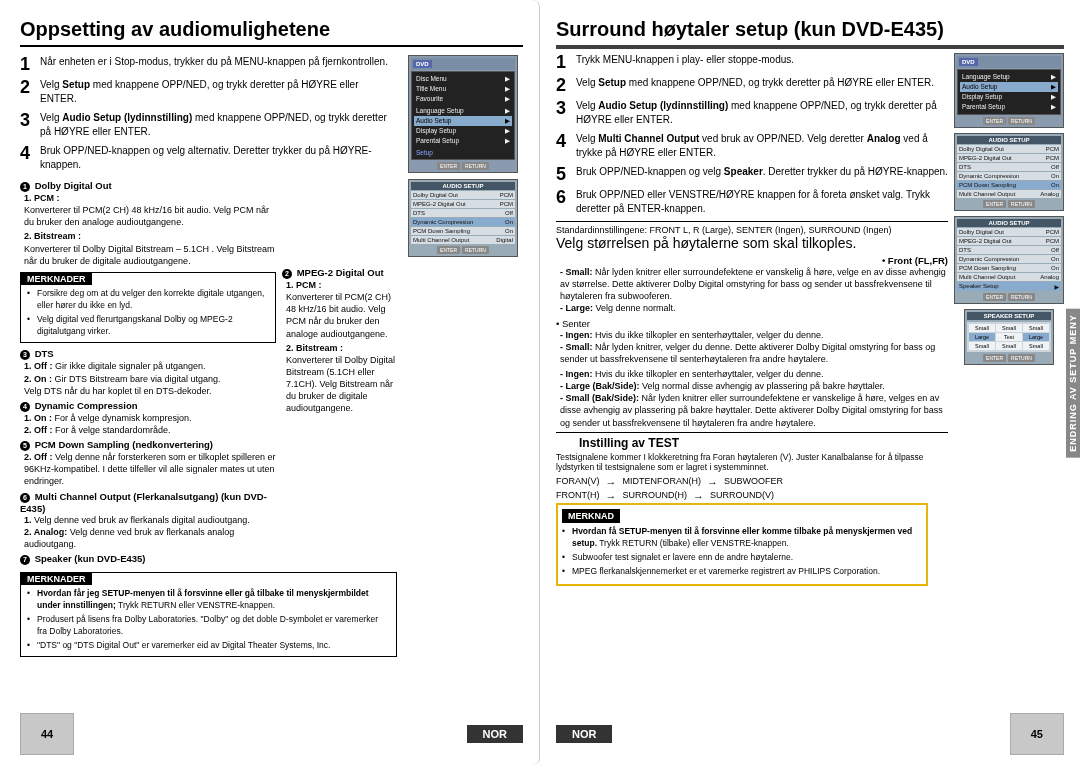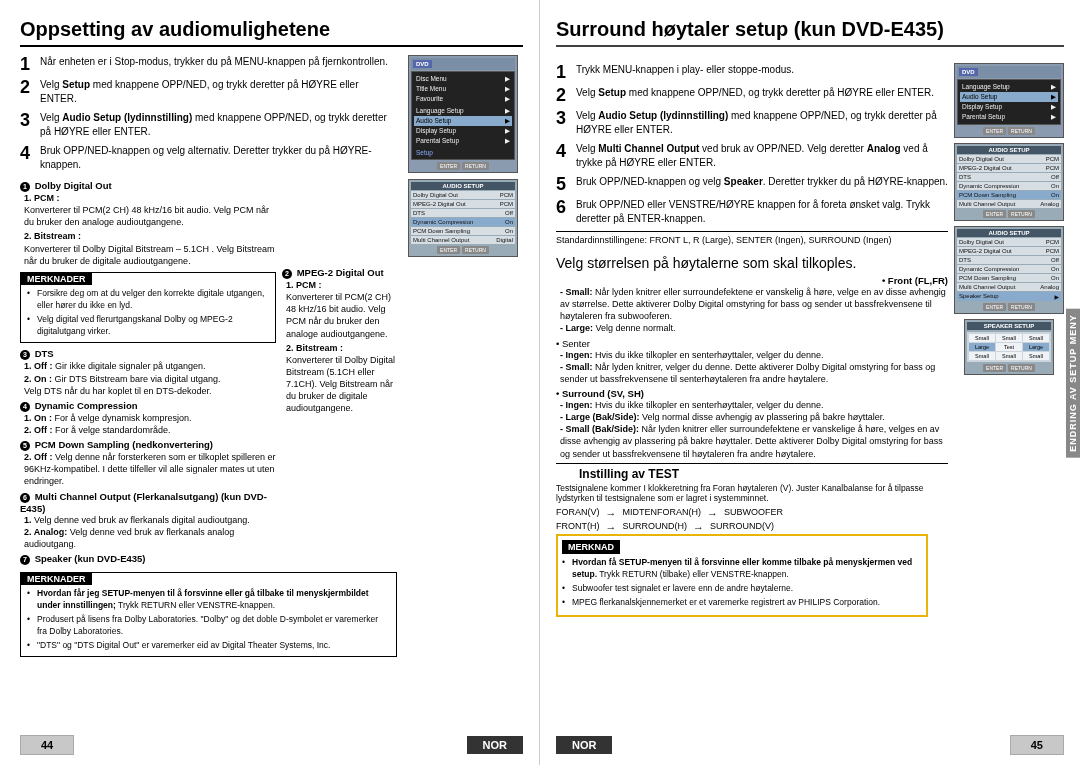--- a/index.html
+++ b/index.html
@@ -18,42 +18,43 @@
       height: 765px;
     }
     
     .left-half {
       width: 540px;
       padding: 18px 16px 10px 20px;
       border-right: 1px solid #ccc;
       display: flex;
       flex-direction: column;
       position: relative;
+      border-radius: 7px;
     }
     
     .right-half {
       width: 540px;
       padding: 18px 16px 10px 16px;
       display: flex;
       flex-direction: column;
       position: relative;
     }
     .page-title-left {
       font-size: 20px;
       font-weight: bold;
       border-bottom: 2px solid #000;
       padding-bottom: 4px;
       margin-bottom: 8px;
     }
     .page-title-right {
       font-size: 20px;
       font-weight: bold;
-      border-bottom: 2px solid #404040;
+      border-bottom: 4px solid #404040;
       padding-bottom: 4px;
-      margin-bottom: 16px;
+      margin-bottom: 4px;
     }
     .main-content {
       display: flex;
       flex: 1;
       gap: 6px;
     }
     .text-col {
       flex: 1;
     }
     .image-col {
@@ -204,21 +205,21 @@
     
     .page-bottom {
       display: flex;
       justify-content: space-between;
       align-items: center;
       margin-top: 4px;
       padding-top: 4px;
     }
     .page-num-box {
       background: #c8c8c8;
-      padding: 3px 20px;
+      padding: 14px 20px;
       font-weight: bold;
       font-size: 11px;
       border: 1px solid #aaa;
     }
     .page-num-lang {
       background: #333;
       color: white;
       font-weight: bold;
       font-size: 11px;
       padding: 3px 16px;
@@ -549,21 +550,21 @@
           <span class="step-num">5</span>
           <span class="step-text">Bruk OPP/NED-knappen og velg <b>Speaker</b>. Deretter trykker du på HØYRE-knappen.</span>
         </div>
         <div class="step">
           <span class="step-num">6</span>
           <span class="step-text">Bruk OPP/NED eller VENSTRE/HØYRE knappen for å foreta ønsket valg. Trykk deretter på ENTER-knappen.</span>
         </div>
 
         <hr class="divider-line">
 
-        <div style="font-size:9px; margin-bottom:10px;">
+        <div style="font-size:9px; margin-bottom:0;">
           Standardinnstillingene: FRONT L, R (Large), SENTER (Ingen), SURROUND (Ingen)
         </div>
         <div style="font-size:14px; margin-bottom:4px;">
           Velg størrelsen på høytalerne som skal tilkoples.
         </div>
 
         <div class="subsection">
           <div style="font-weight:bold; font-size:9.5px;text-align:right;">• Front (FL,FR)</div>
           <div class="sub-content">
             <div><b>- Small:</b> Når lyden knitrer eller surroundefektene er vanskelig å høre, velge en av disse avhengig av størrelse. Dette aktiverer Dolby Digital omstyring for bass og sender ut bassfrekvensene til høytaleren fra subwooferen.</div>
@@ -573,21 +574,20 @@
 
         <div class="subsection">
           <div style="font-weight:normal; font-size:9.5px;">• Senter</div>
           <div class="sub-content">
             <div><b>- Ingen:</b> Hvis du ikke tilkopler en senterhøyttaler, velger du denne.</div>
             <div><b>- Small:</b> Når lyden knitrer, velger du denne. Dette aktiverer Dolby Digital omstyring for bass og sender ut bassfrekvensene til senterhøytaleren fra andre høytalere.</div>
           </div>
         </div>
 
         <div class="subsection">
-          <div style="font-weight:bold; font-size:9.5px;">• Surround (SV, SH)</div>
           <div class="sub-content">
             <div><b>- Ingen:</b> Hvis du ikke tilkopler en senterhøyttaler, velger du denne.</div>
             <div><b>- Large (Bak/Side):</b> Velg normal disse avhengig av plassering på bakre høyttaler.</div>
             <div><b>- Small (Bak/Side):</b> Når lyden knitrer eller surroundefektene er vanskelige å høre, velges en av disse avhengig av plassering på bakre høyttaler. Dette aktiverer Dolby Digital omstyring for bass og sender ut bassfrekvensene til høytaleren fra andre høytalere.</div>
           </div>
         </div>
 
         <hr class="divider-line">
 
         <div style="font-weight:bold; font-size:12px; margin-bottom:2px;margin-left:23px;">Instilling av TEST</div>

